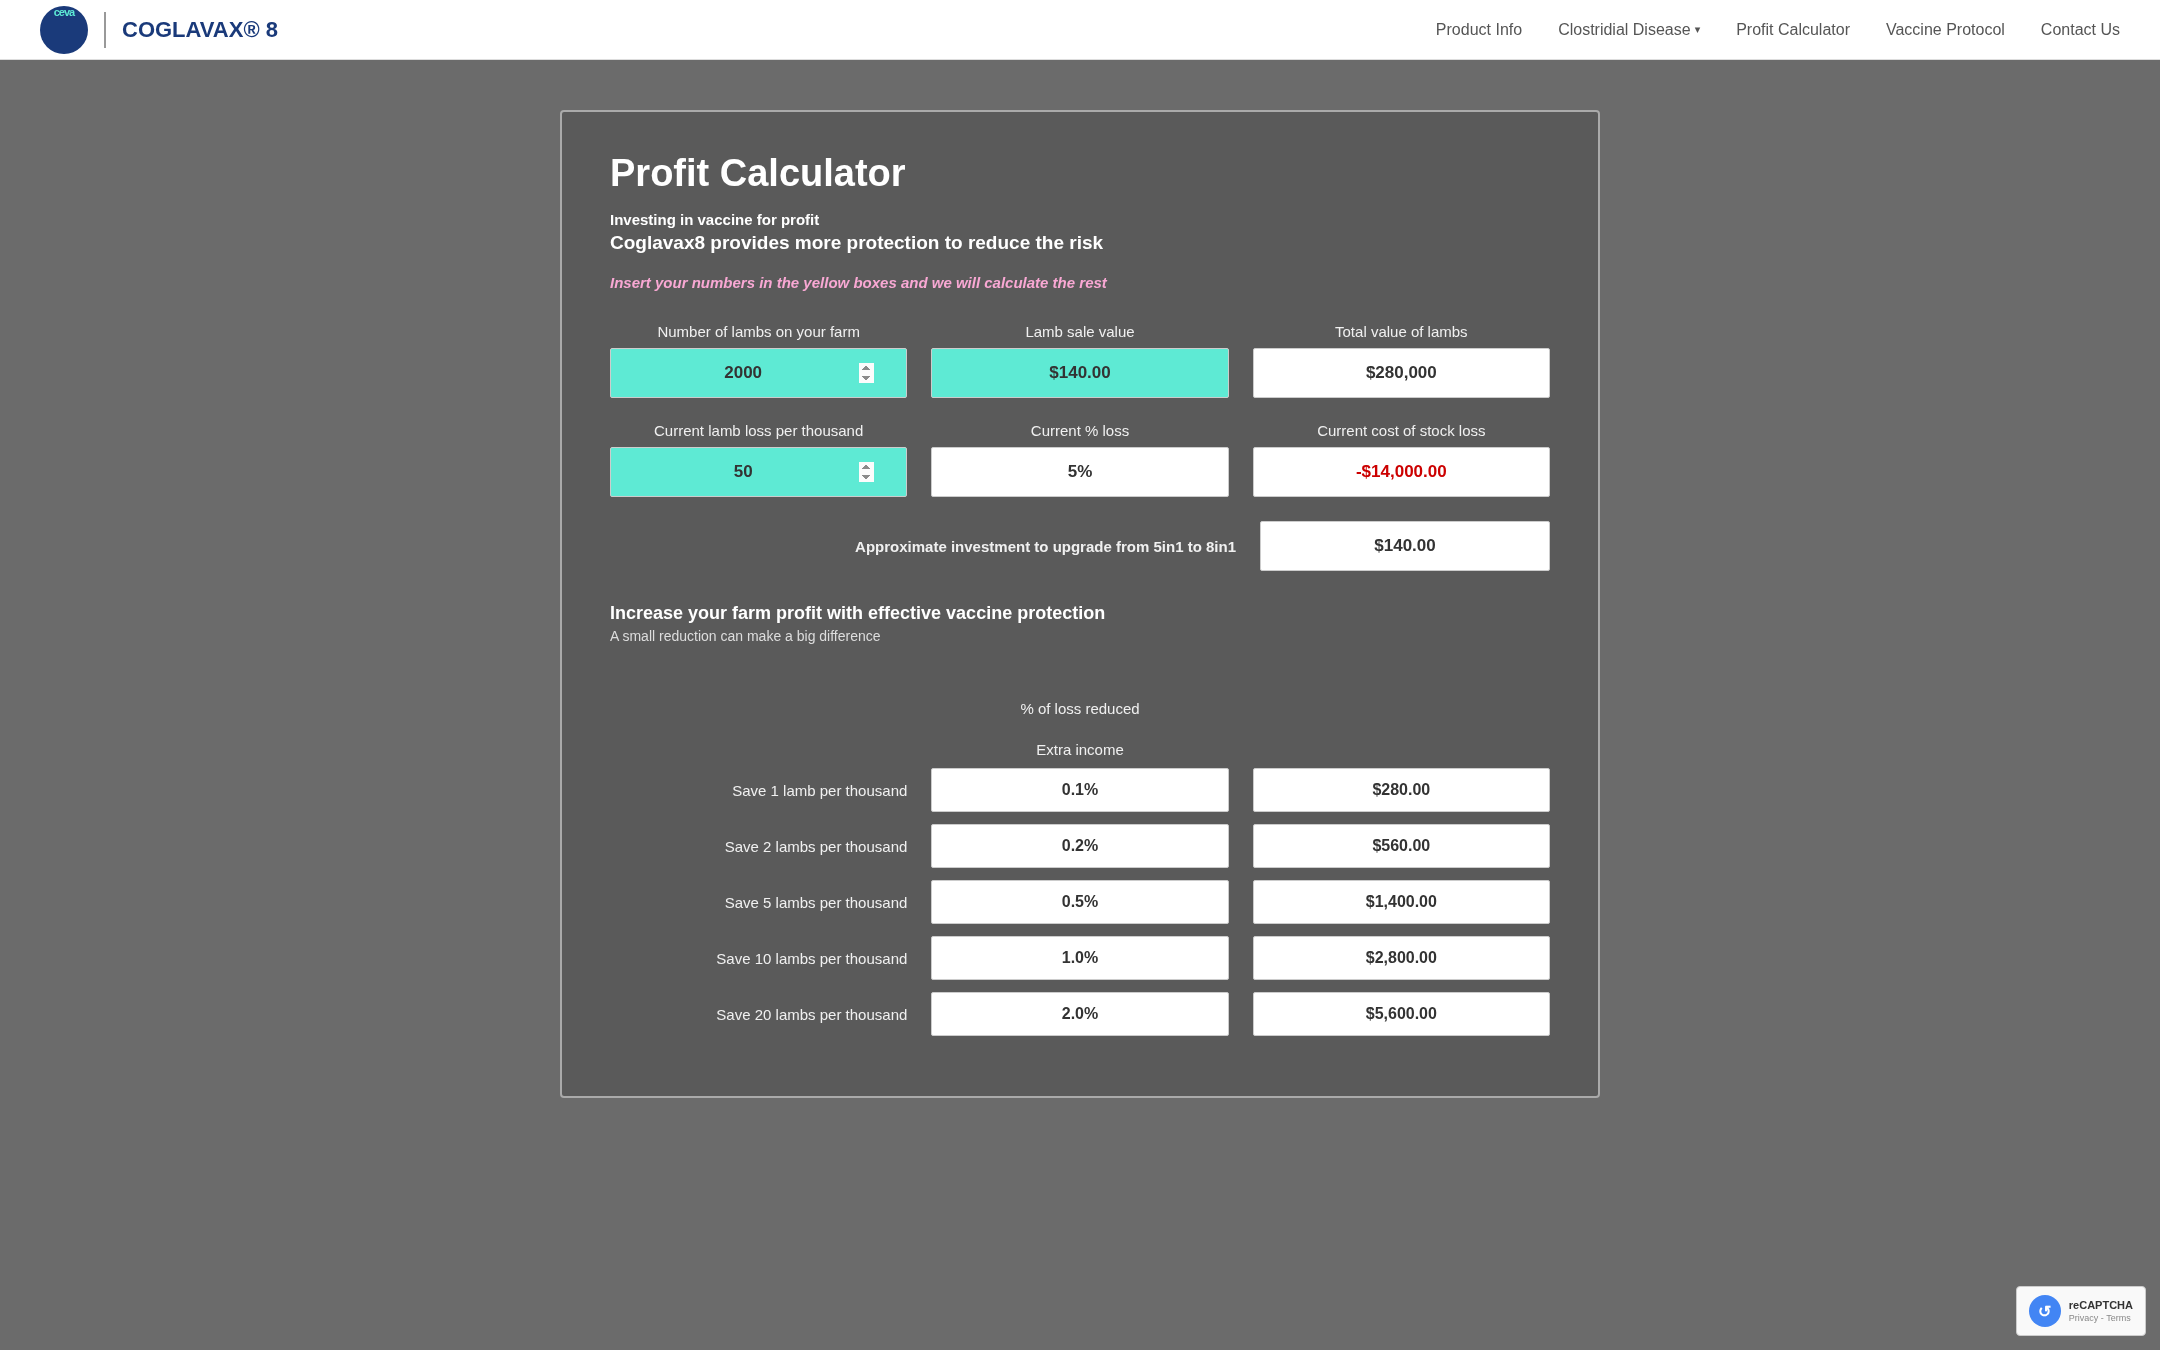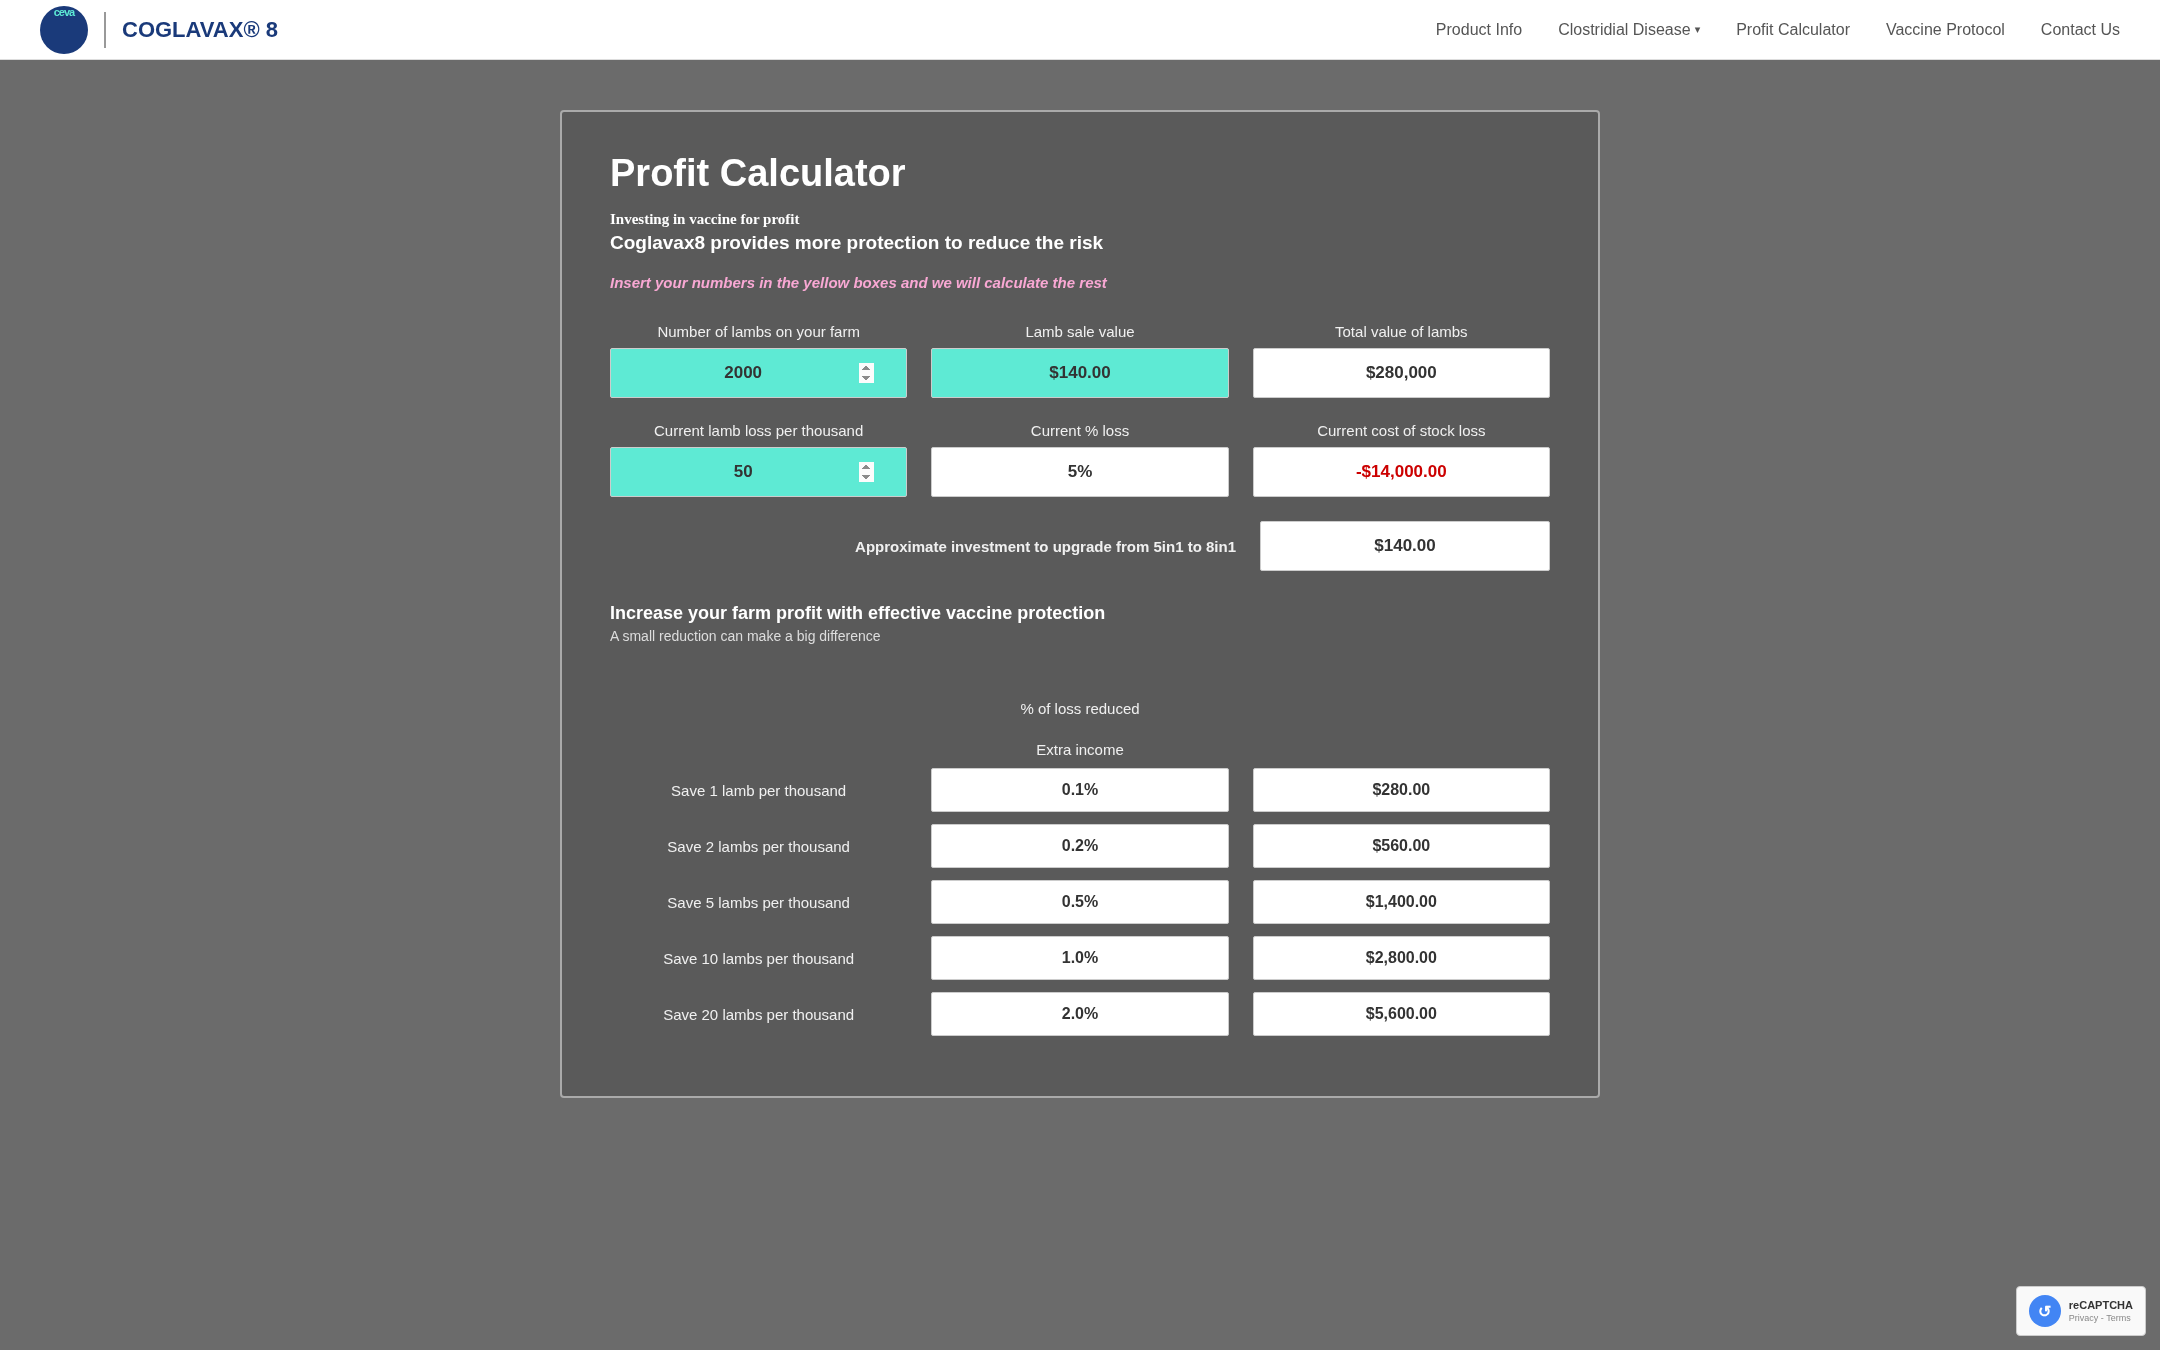--- a/index.html
+++ b/index.html
@@ -92,21 +92,20 @@
       font-weight: bold;
       color: #ffffff;
       margin-bottom: 16px;
     }
 
     .calc-subtitle {
       font-size: 15px;
       font-weight: bold;
       color: #ffffff;
       margin-bottom: 4px;
-      font-family: Liberation Serif, serif;
     }
 
     .calc-description {
       font-size: 19px;
       font-weight: bold;
       color: #ffffff;
       margin-bottom: 20px;
     }
 
     .calc-instruction {
@@ -223,21 +222,21 @@
     .savings-row {
       display: grid;
       grid-template-columns: 1fr 1fr 1fr;
       gap: 24px;
       margin-bottom: 12px;
       align-items: center;
     }
     .savings-row-label {
       font-size: 15px;
       color: #f0f0f0;
-      text-align: center;
+      text-align: right;
     }
     .savings-row-value {
       width: 100%;
       padding: 12px 16px;
       font-size: 16px;
       font-weight: bold;
       text-align: center;
       border: 1px solid #ccc;
       border-radius: 2px;
       background: #ffffff;

